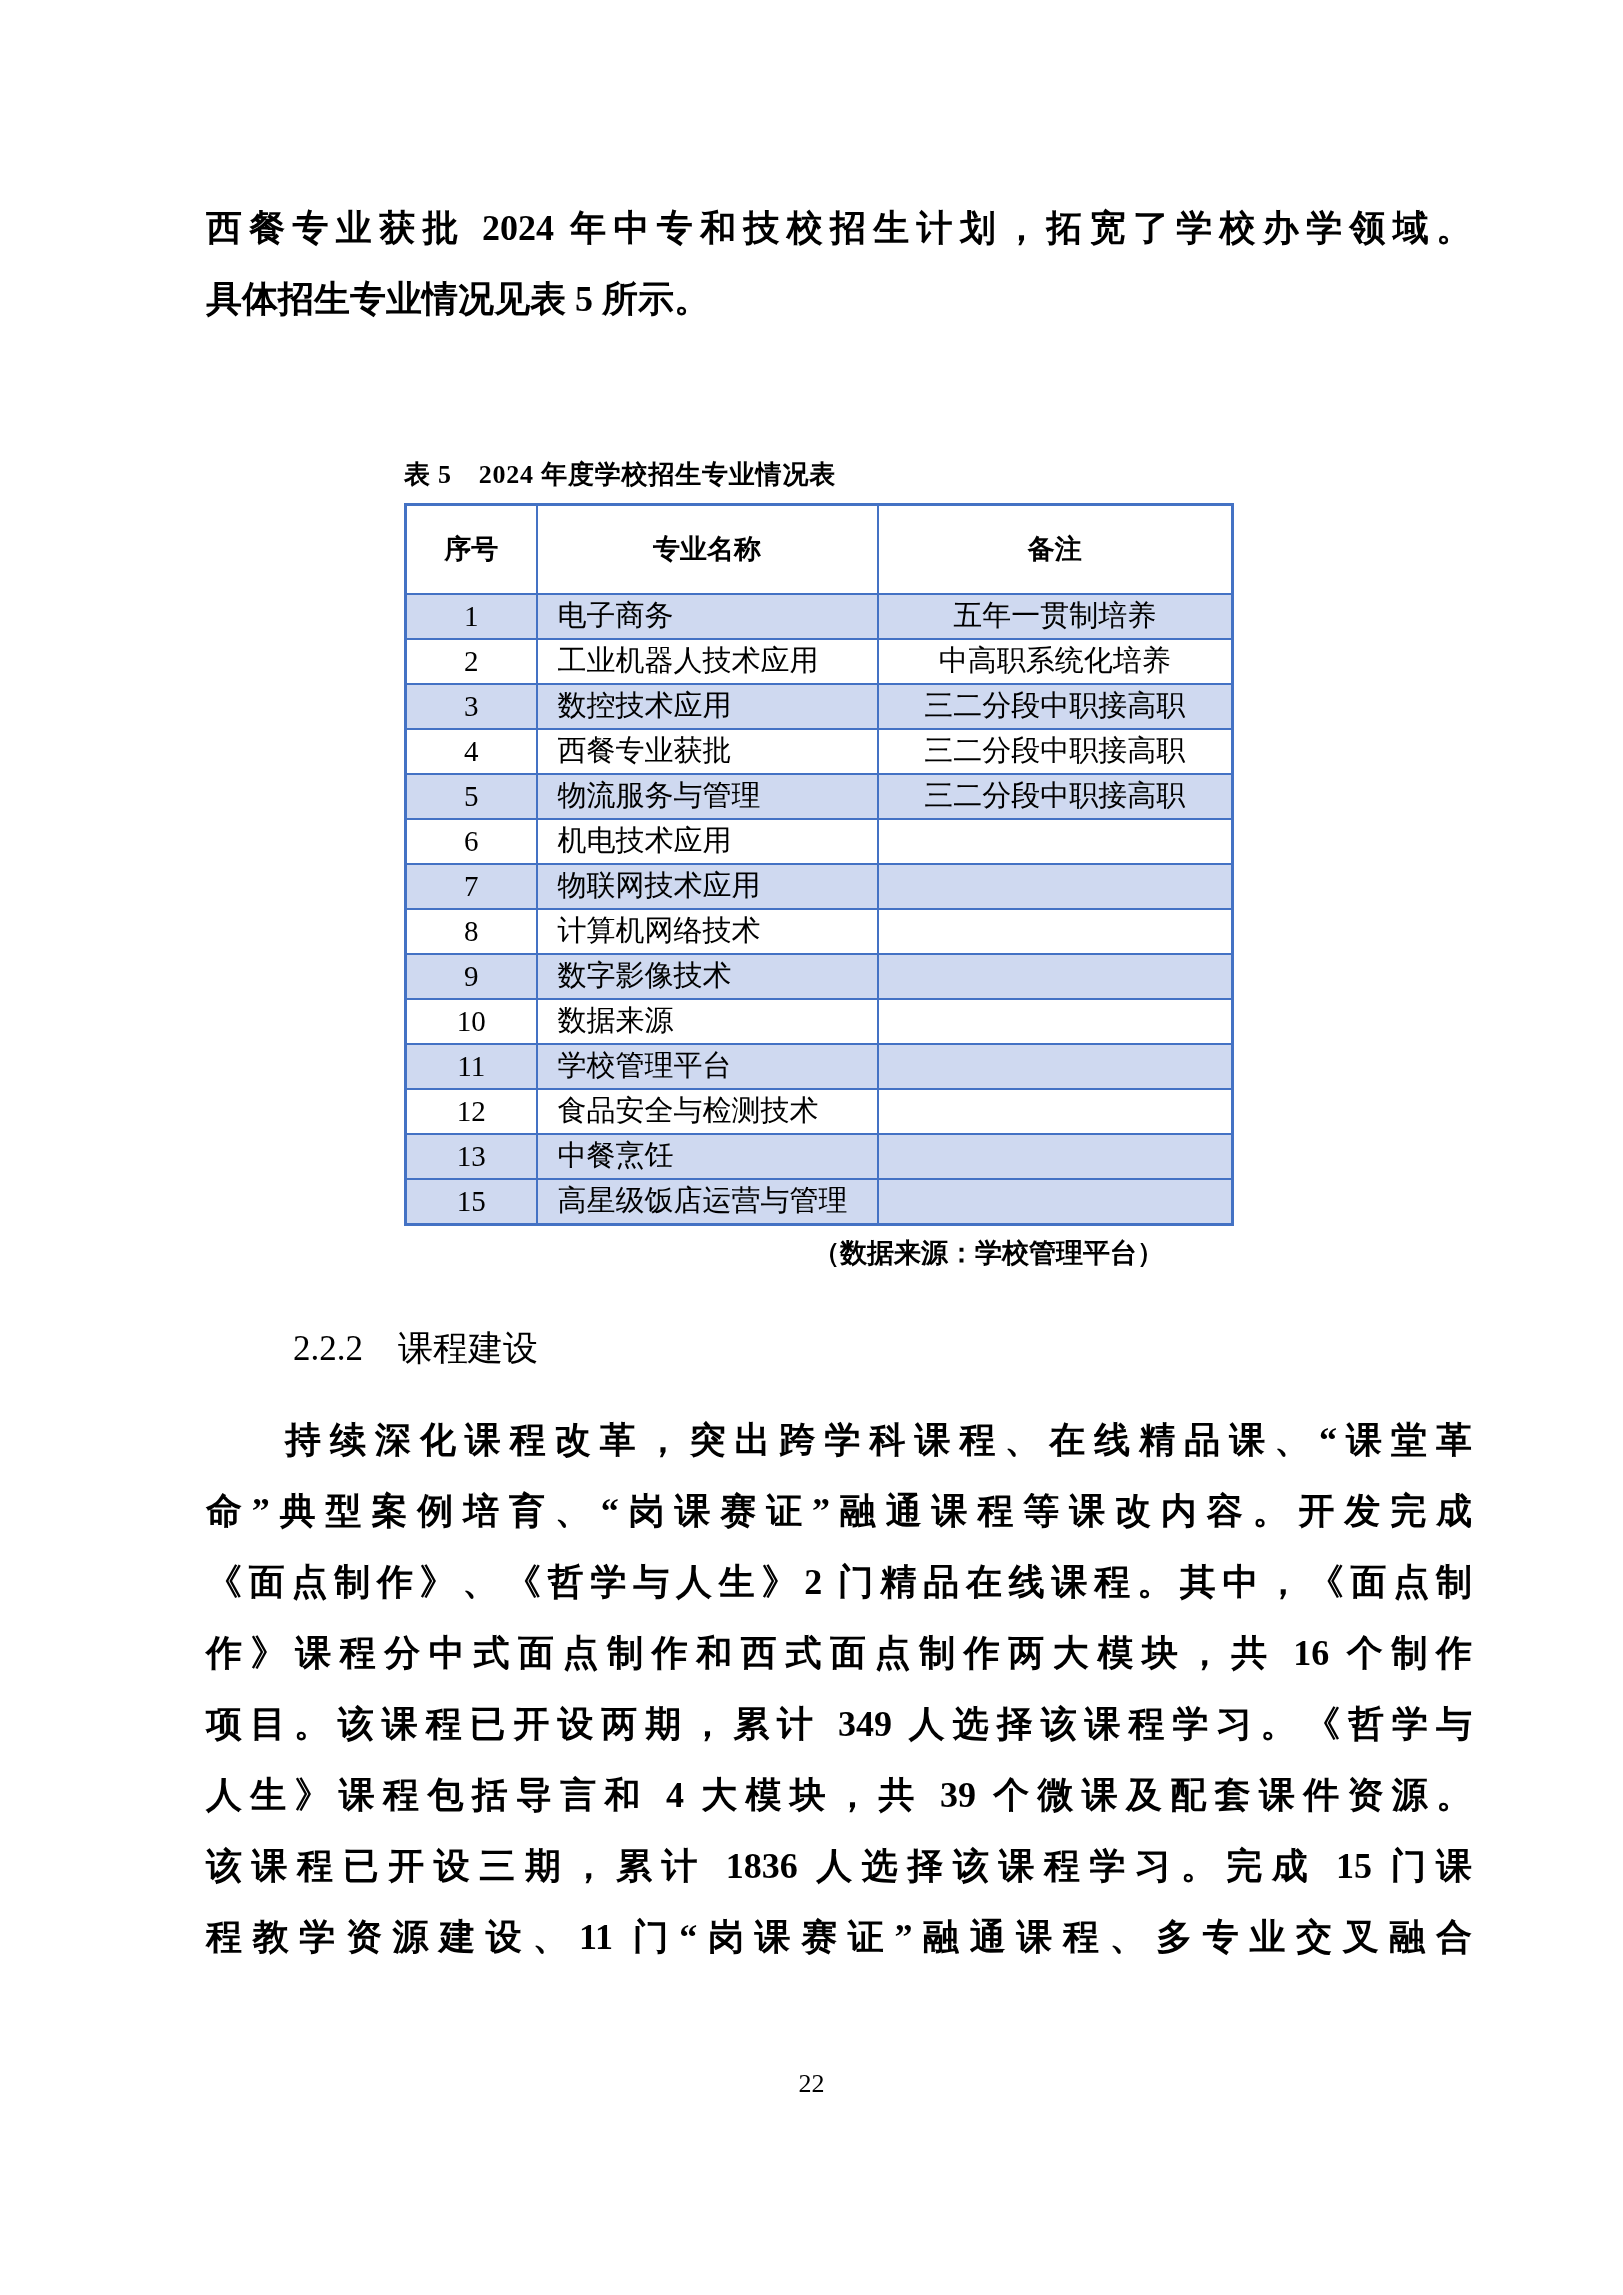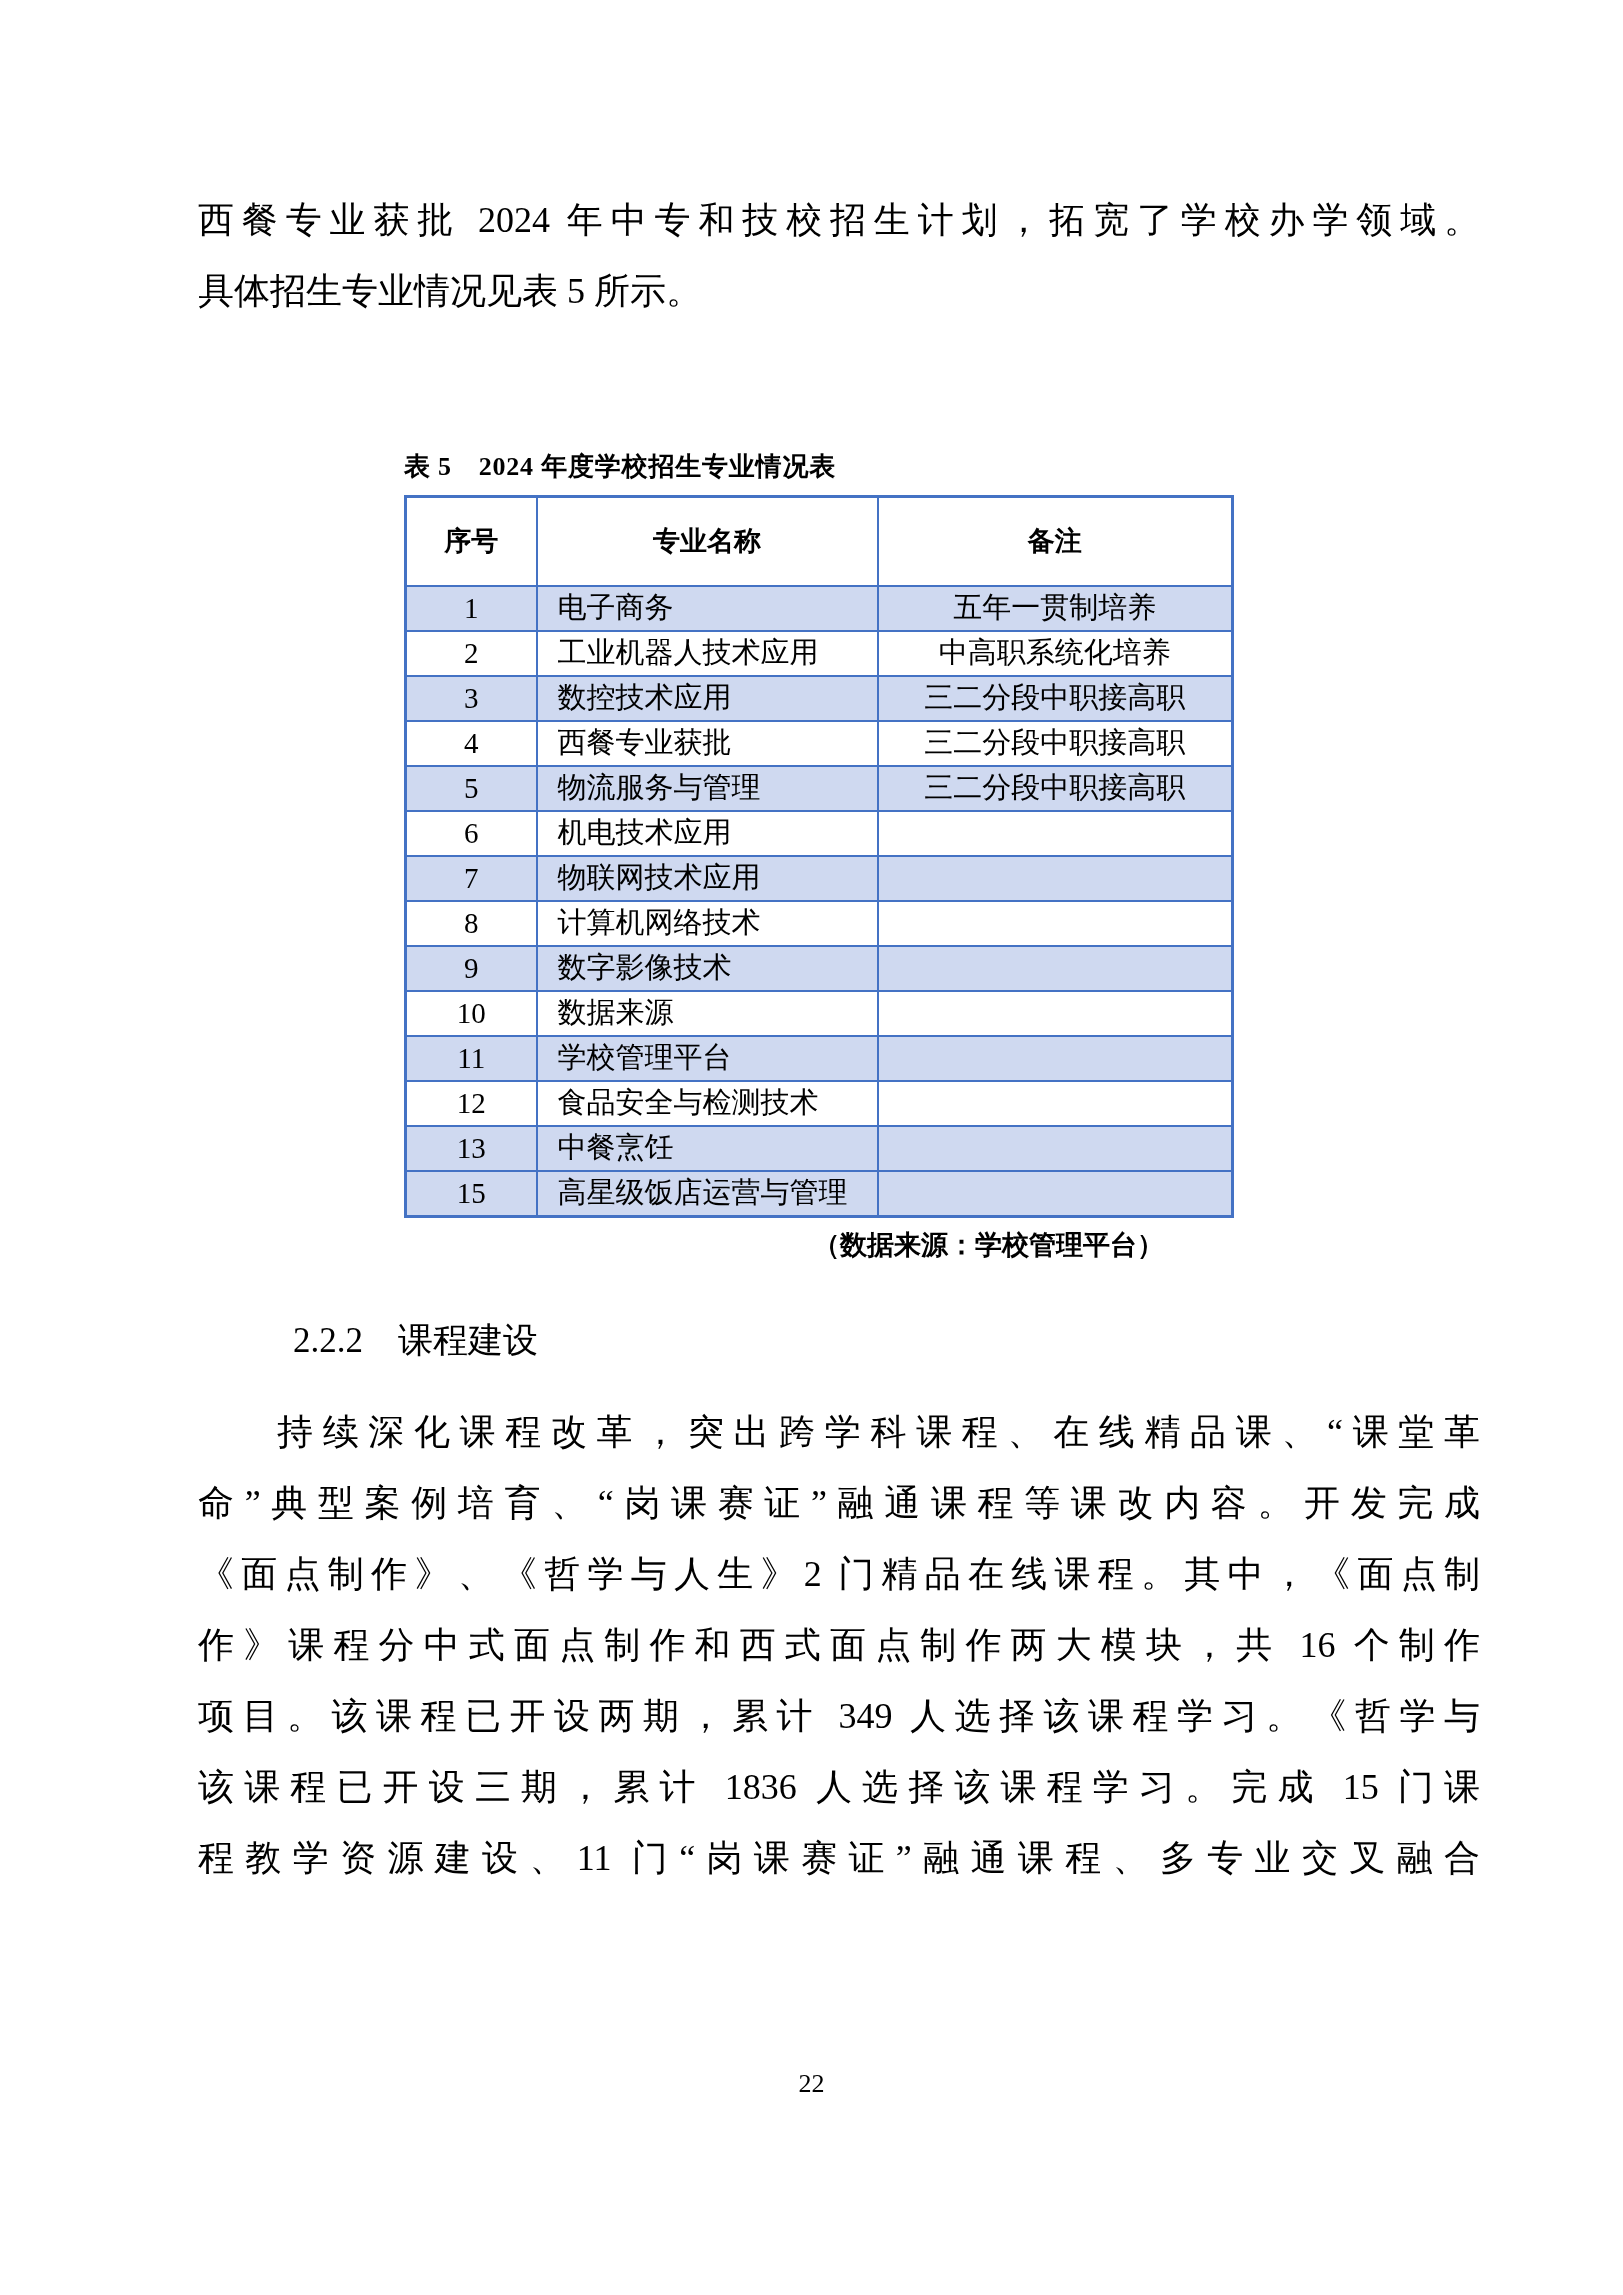--- a/index.html
+++ b/index.html
@@ -16,21 +16,21 @@
     height:2295px;
     background:var(--paper);
     color:var(--ink);
     font-family:"Liberation Serif","DejaVu Serif",serif;
     overflow:hidden;
   }
   .content{
     padding:181px 139px 0 194px;
   }
   
-  .para{margin:4px;}
+  .para{margin:12px;font-weight:bold;}
   .para-line{
     font-size:36px;
     line-height:71px;
     text-align:justify;
     text-align-last:justify;
     white-space:normal;
   }
   .para-line.no-just{
     text-align:left;
     text-align-last:left;
@@ -212,20 +212,21 @@
     </div>
 
     <div class="section-heading">2.2.2　课程建设</div>
 
     <div class="para body-para">
         <div class="para-line indent">持续深化课程改革，突出跨学科课程、在线精品课、“课堂革</div>
         <div class="para-line">命”典型案例培育、“岗课赛证”融通课程等课改内容。开发完成</div>
         <div class="para-line">《面点制作》、《哲学与人生》2 门精品在线课程。其中，《面点制</div>
         <div class="para-line">作》课程分中式面点制作和西式面点制作两大模块，共 16 个制作</div>
         <div class="para-line">项目。该课程已开设两期，累计 349 人选择该课程学习。《哲学与</div>
+        <div class="para-line">人生》课程包括导言和 4 大模块，共 39 个微课及配套课件资源。</div>
         <div class="para-line">该课程已开设三期，累计 1836 人选择该课程学习。完成 15 门课</div>
         <div class="para-line">程教学资源建设、11 门“岗课赛证”融通课程、多专业交叉融合</div>
       </div>
 
   </div>
 
   <div class="page-number">22</div>
 </div>
 
 

